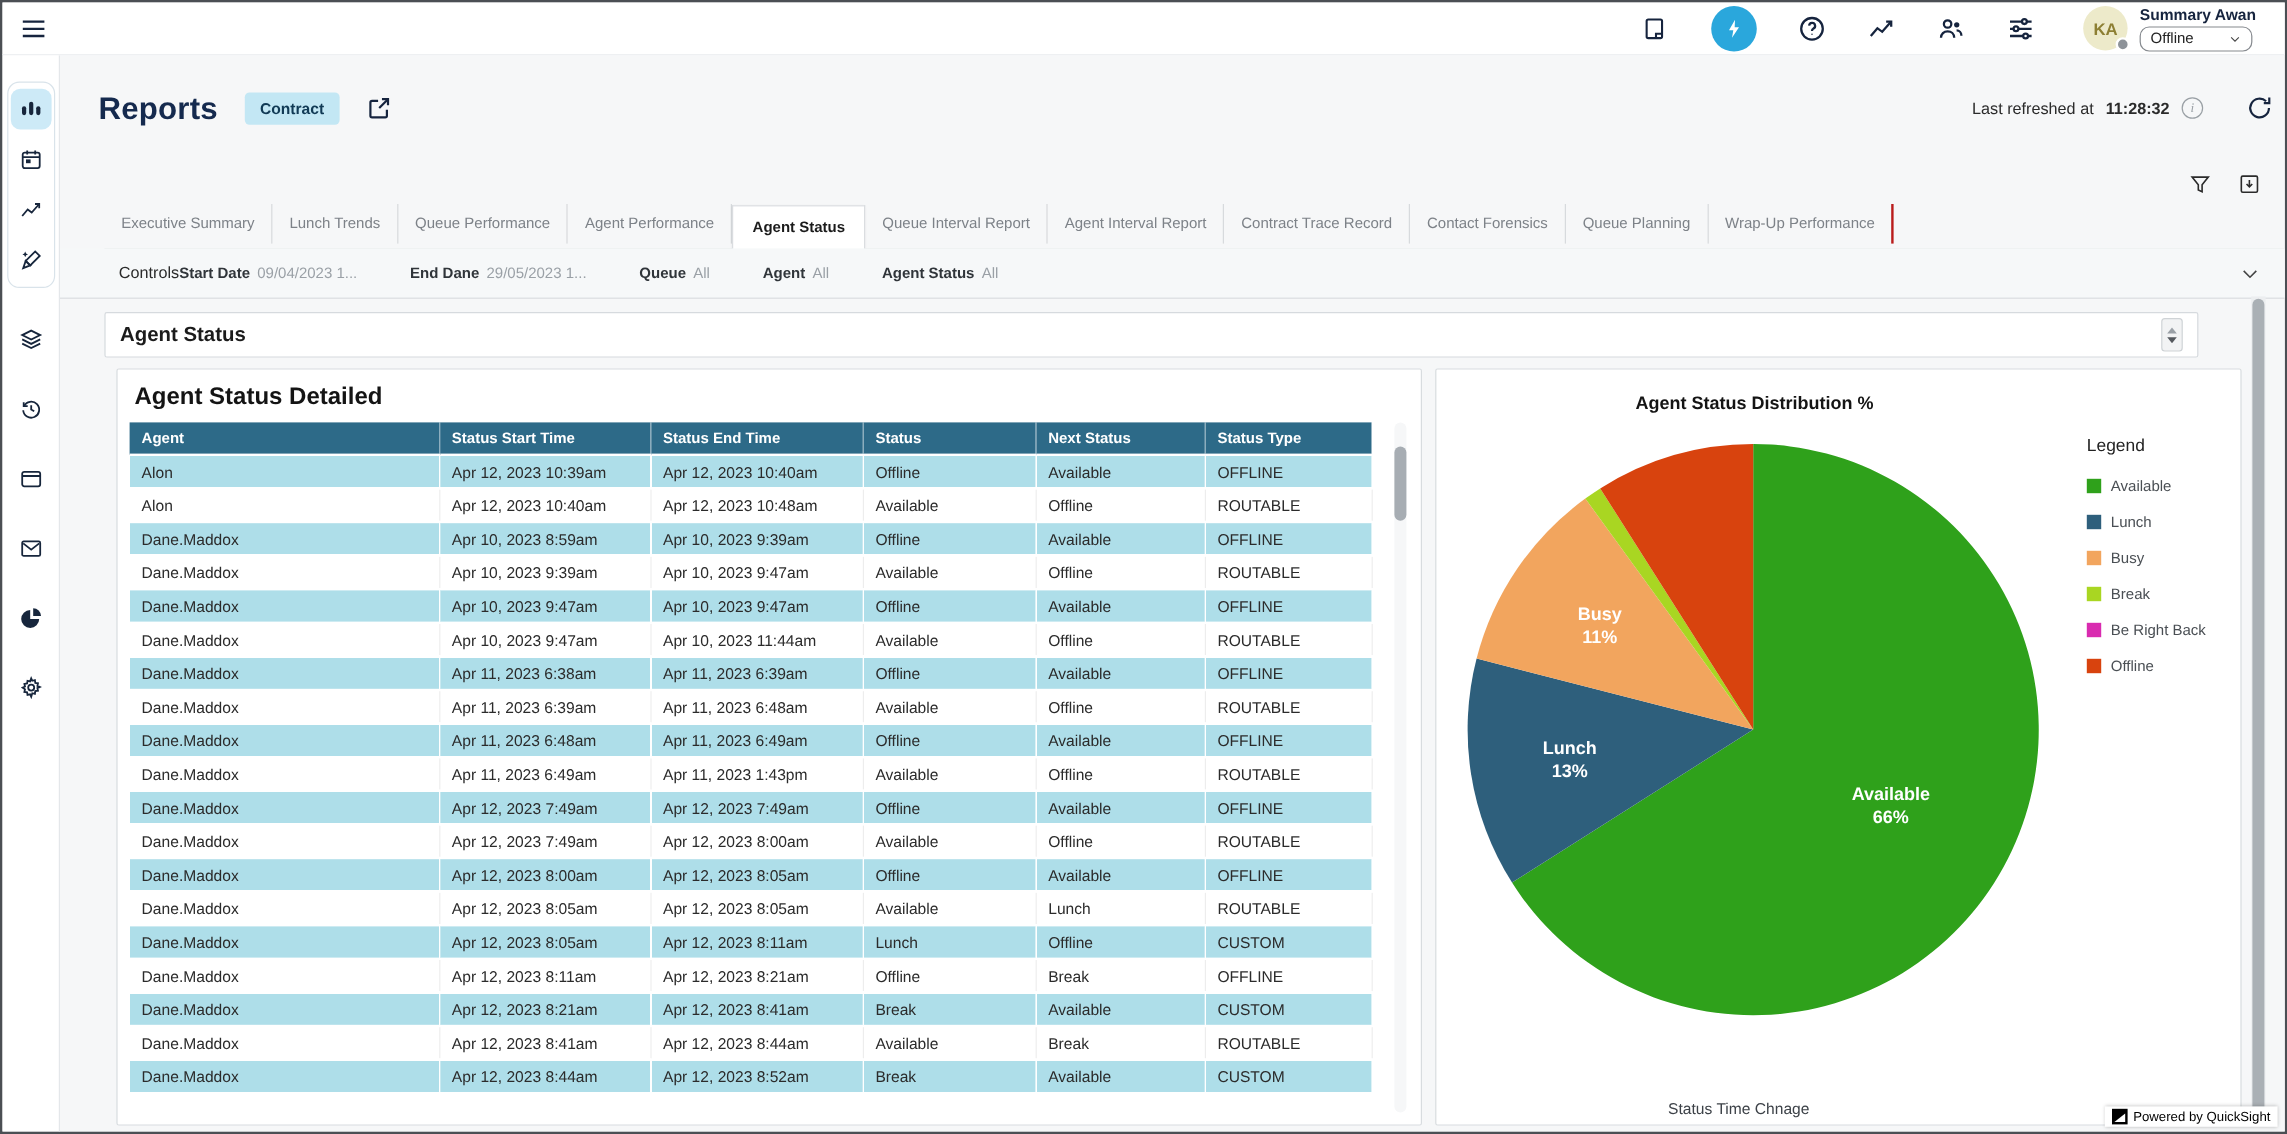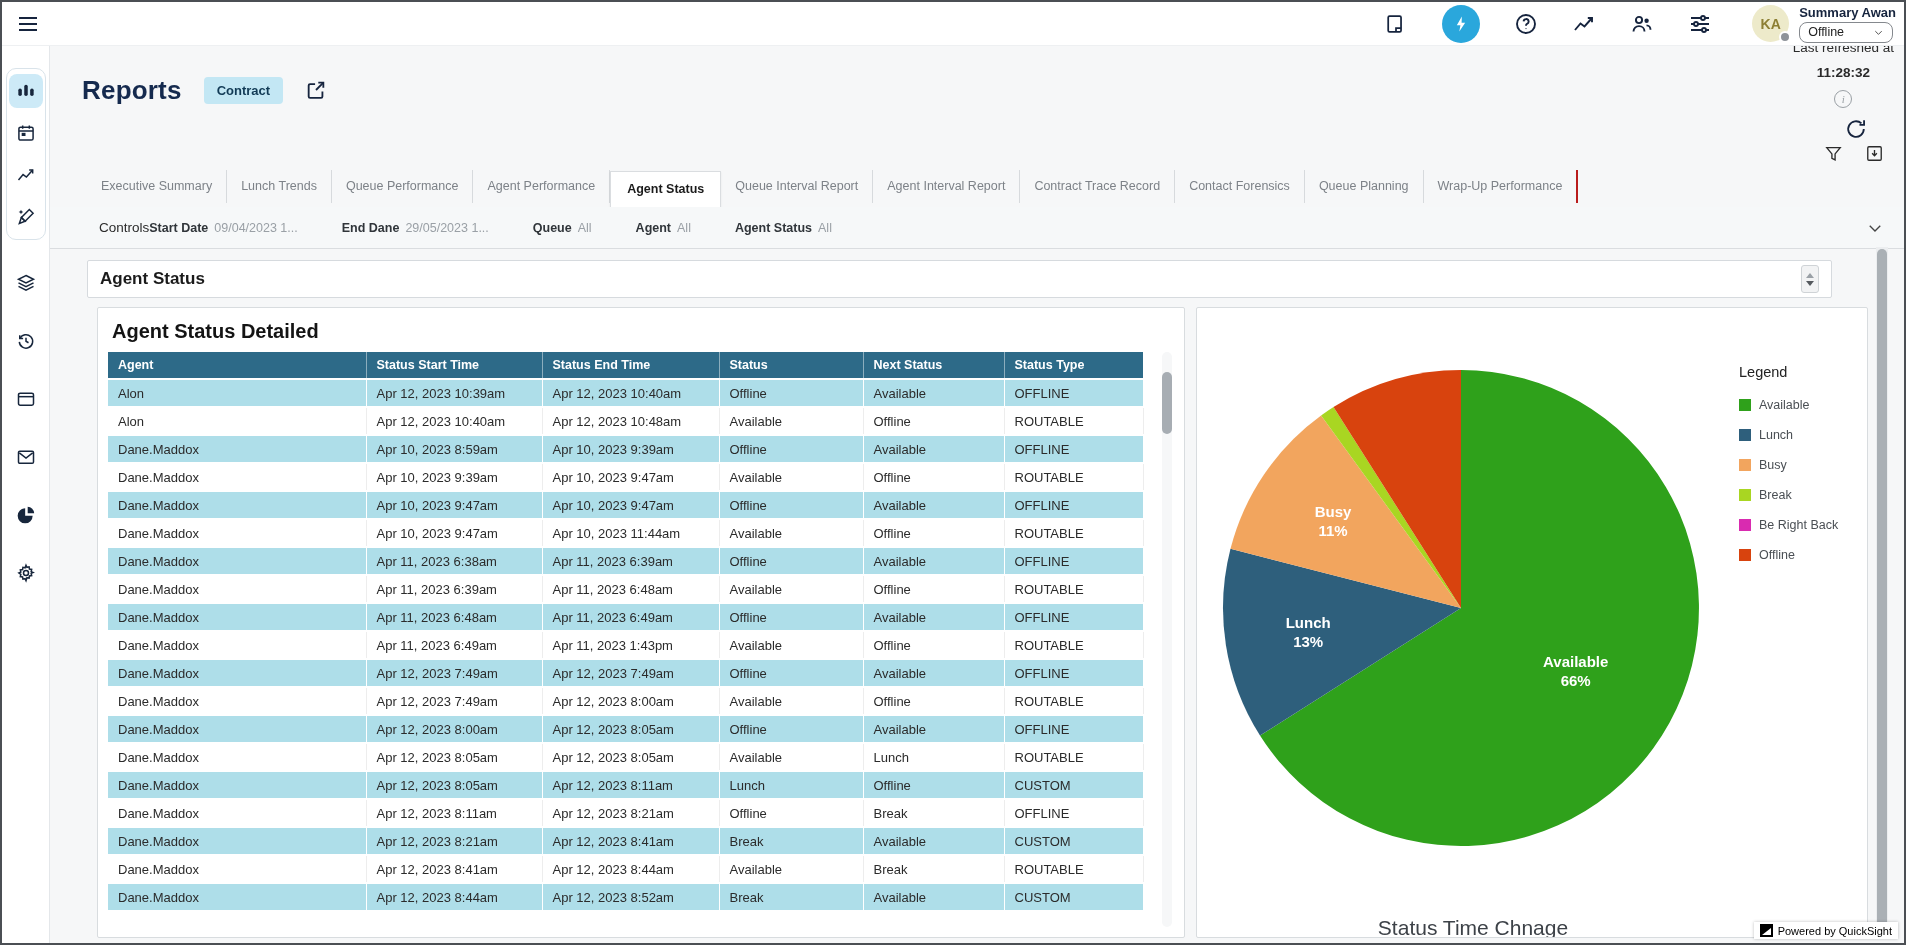--- a/index.html
+++ b/index.html
@@ -2,21 +2,21 @@
 <html><head>
 <meta charset="utf-8">
 <style>
   * { margin:0; padding:0; box-sizing:border-box; }
   html,body { background:#d9dcdf; font-family:"Liberation Sans", sans-serif; }
   .window{ position:relative; width:1906px; height:945px; background:#f7f8f9;
            border:2px solid #4b4f54; overflow:hidden; }
 
   
   .topbar{ position:absolute; left:0; top:0; right:0; height:44px; background:#fff;
-           display:flex; align-items:center; padding:0 8px 0 14px; border-bottom:1px solid #eef0f2; z-index:30;}
+           display:flex; align-items:center; padding:0 24px 0 14px; border-bottom:1px solid #eef0f2; z-index:30;}
   .tb-right{ margin-left:auto; display:flex; align-items:center; gap:34px; }
   .tb-icon{ width:24px; height:24px; display:flex; align-items:center; justify-content:center; cursor:pointer; }
   .tb-icon svg{ stroke:#16243e; fill:none; stroke-width:1.9; }
   .bolt-wrap{ width:38px; height:38px; border-radius:50%; background:#2aa7dc; display:flex; align-items:center; justify-content:center;}
   .userblock{ display:flex; align-items:center; gap:10px; margin-left:6px;}
   .avatar{ position:relative; width:37px; height:37px; border-radius:50%; background:#edeaca;
            color:#8d7f33; font-weight:bold; font-size:14px; display:flex; align-items:center; justify-content:center;}
   .avatar .dot{ position:absolute; right:-2px; bottom:-1px; width:12px; height:12px; border-radius:50%;
                 background:#8e9399; border:2px solid #fff;}
   .usercol{ display:flex; flex-direction:column; gap:2px;}
@@ -36,21 +36,21 @@
 
   
   .main{ position:absolute; left:48px; top:44px; right:0; bottom:0; background:#f6f7f8; }
 
   .reports-row{ position:absolute; left:32px; right:10px; top:22px; height:44px; display:flex; align-items:center;}
   .rep-title{ font-size:26px; font-weight:bold; color:#152a4e; letter-spacing:.2px;}
   .badge{ margin-left:22px; background:#c3e7f4; color:#113a55; font-size:13px; font-weight:bold;
           padding:6px 13px; border-radius:4px; cursor:pointer;}
   .extlink{ margin-left:22px; cursor:pointer; display:flex;}
   .extlink svg{ stroke:#16243e; fill:none; stroke-width:2; }
-  .refresh-zone{ margin-left:auto; display:flex; align-items:center; gap:10px; font-size:13.5px; color:#2b2b2b;flex-direction:column;}
+  .refresh-zone{ margin-left:auto; display:flex; align-items:center; gap:10px; font-size:13.5px; color:#2b2b2b;}
   .refresh-zone b{ font-weight:bold; }
   .info-ic{ width:18px; height:18px; border:1.5px solid #9aa0a5; border-radius:50%; color:#9aa0a5;
             font-size:11px; display:flex; align-items:center; justify-content:center; font-family:"Liberation Serif",serif; font-style:italic; cursor:pointer;}
   .refresh-ic{ margin-left:26px; cursor:pointer; display:flex;}
   .refresh-ic svg{ stroke:#16243e; fill:none; stroke-width:2; }
 
   .mini-tools{ position:absolute; top:98px; right:20px; display:flex; gap:22px; z-index:5;}
   .mini-tools svg{ stroke:#2b2b2b; fill:none; stroke-width:1.7; cursor:pointer;}
 
   .tabs-row{ position:absolute; left:37px; right:0; top:128px; height:34px; border-bottom:1px solid #dadde0;
@@ -94,21 +94,21 @@
   .tbl-thumb{ position:absolute; top:20px; left:0; width:10px; height:62px; background:#a7adb3; border-radius:5px; cursor:pointer;}
 
   .chart-title{ position:absolute; top:20px; left:0; width:530px; text-align:center; font-size:15px; font-weight:bold; color:#141414;}
   .pie-svg{ position:absolute; left:0; top:60px; }
   .pie-label{ font-size:15px; font-weight:bold; fill:#fff; text-anchor:middle; }
   .legend{ position:absolute; left:542px; top:56px; }
   .legend-title{ font-size:14.5px; color:#222; margin-bottom:18px;}
   .legend-item{ display:flex; align-items:center; gap:8px; margin-bottom:16px; cursor:pointer;}
   .legend-swatch{ width:12px; height:12px; }
   .legend-label{ font-size:12.5px; color:#4a4f54; white-space:nowrap;}
-  .chart-footer{ position:absolute; top:608px; left:276px; transform:translateX(-50%); font-size:21px; color:#3d4248; white-space:nowrap;}
+  .chart-footer{ position:absolute; top:608px; left:252px; transform:translateX(-50%); font-size:13px; color:#3d4248; white-space:nowrap;}
 
   
   .page-scroll{ position:absolute; right:16px; top:201px; bottom:4px; width:12px; background:#eceef0;}
   .page-thumb{ position:absolute; left:1px; top:2px; width:10px; height:99%; background:#aab0b5; border-radius:5px; cursor:pointer;}
 
   .powered{ position:absolute; right:6px; bottom:4px; background:#fff; display:flex; align-items:center; gap:5px;
             padding:2px 6px; box-shadow:0 0 3px rgba(0,0,0,.25); z-index:40;}
   .powered .pw-ic{ width:13px; height:13px; background:#000; position:relative; }
   .powered .pw-ic::after{ content:""; position:absolute; left:2px; bottom:2px; width:0; height:0;
             border-left:9px solid transparent; border-bottom:7px solid #fff;}
@@ -496,20 +496,21 @@
               <td>CUSTOM</td>
             </tr>
           </tbody>
       </table>
       <div class="tbl-scroll">
           <div class="tbl-thumb"></div>
         </div>
     </div>
 
     <div class="card card-right">
+      <div class="chart-title">Agent Status Distribution %</div>
       <svg class="pie-svg" id="pie" width="530" height="480" viewBox="0 0 530 480">
           <path d="M264,240 L264.0,2.0 A238,238 0 1 1 63.0,367.5 Z" fill="#2FA11B"></path>
           <text class="pie-label" x="378.70854441774173" y="299.06155593991457"><tspan x="378.70854441774173">Available</tspan><tspan x="378.70854441774173" dy="19">66%</tspan></text>
           <path d="M264,240 L63.0,367.5 A238,238 0 0 1 33.5,180.8 Z" fill="#2E5F7C"></path>
           <text class="pie-label" x="111.20461370993218" y="260.2004117417237"><tspan x="111.20461370993218">Lunch</tspan><tspan x="111.20461370993218" dy="19">13%</tspan></text>
           <path d="M264,240 L33.5,180.8 A238,238 0 0 1 124.1,47.5 Z" fill="#F2A55E"></path>
           <text class="pie-label" x="136.05063515972535" y="149.04570144627527"><tspan x="136.05063515972535">Busy</tspan><tspan x="136.05063515972535" dy="19">11%</tspan></text>
           <path d="M264,240 L124.1,47.5 A238,238 0 0 1 136.5,39.0 Z" fill="#A9D622"></path>
           <path d="M264,240 L136.5,39.0 A238,238 0 0 1 264.0,2.0 Z" fill="#D8430E"></path>
         </svg>

